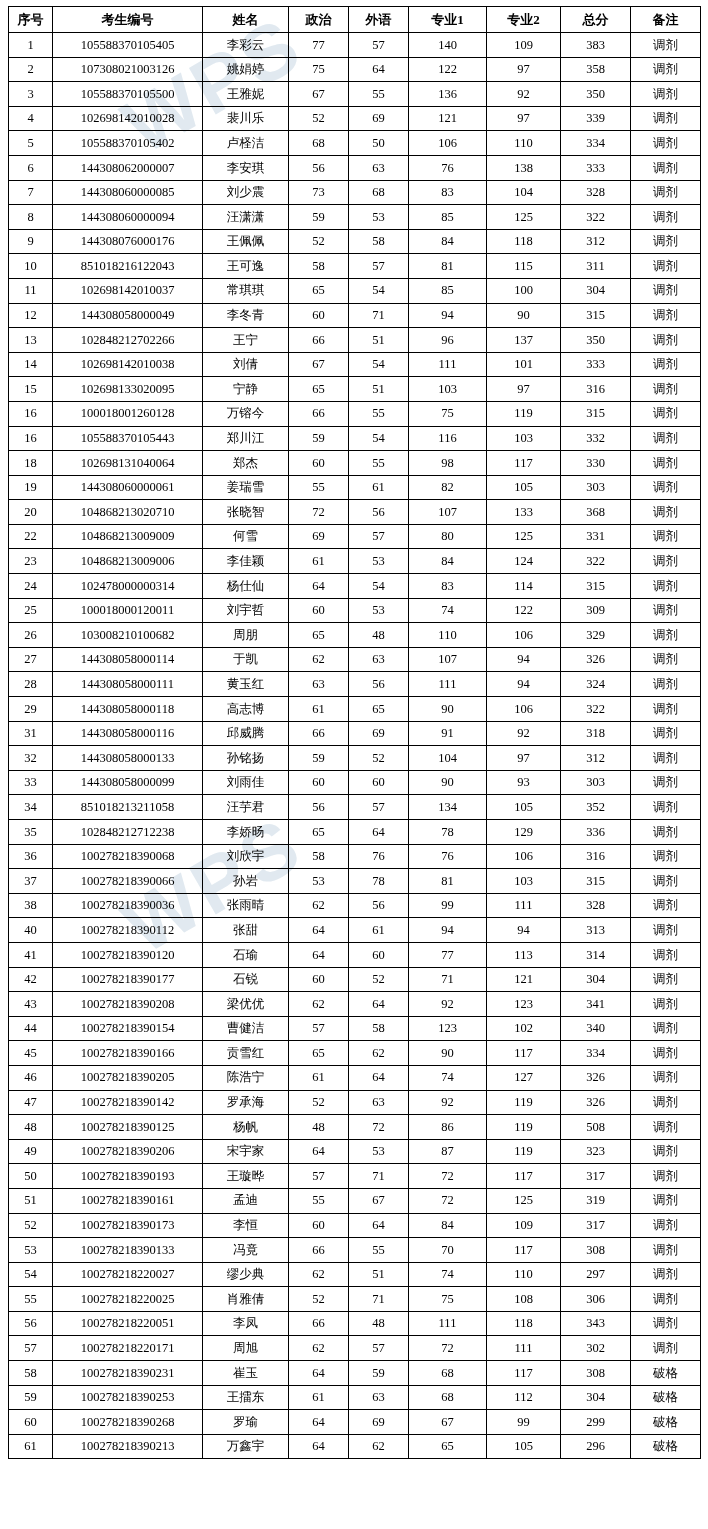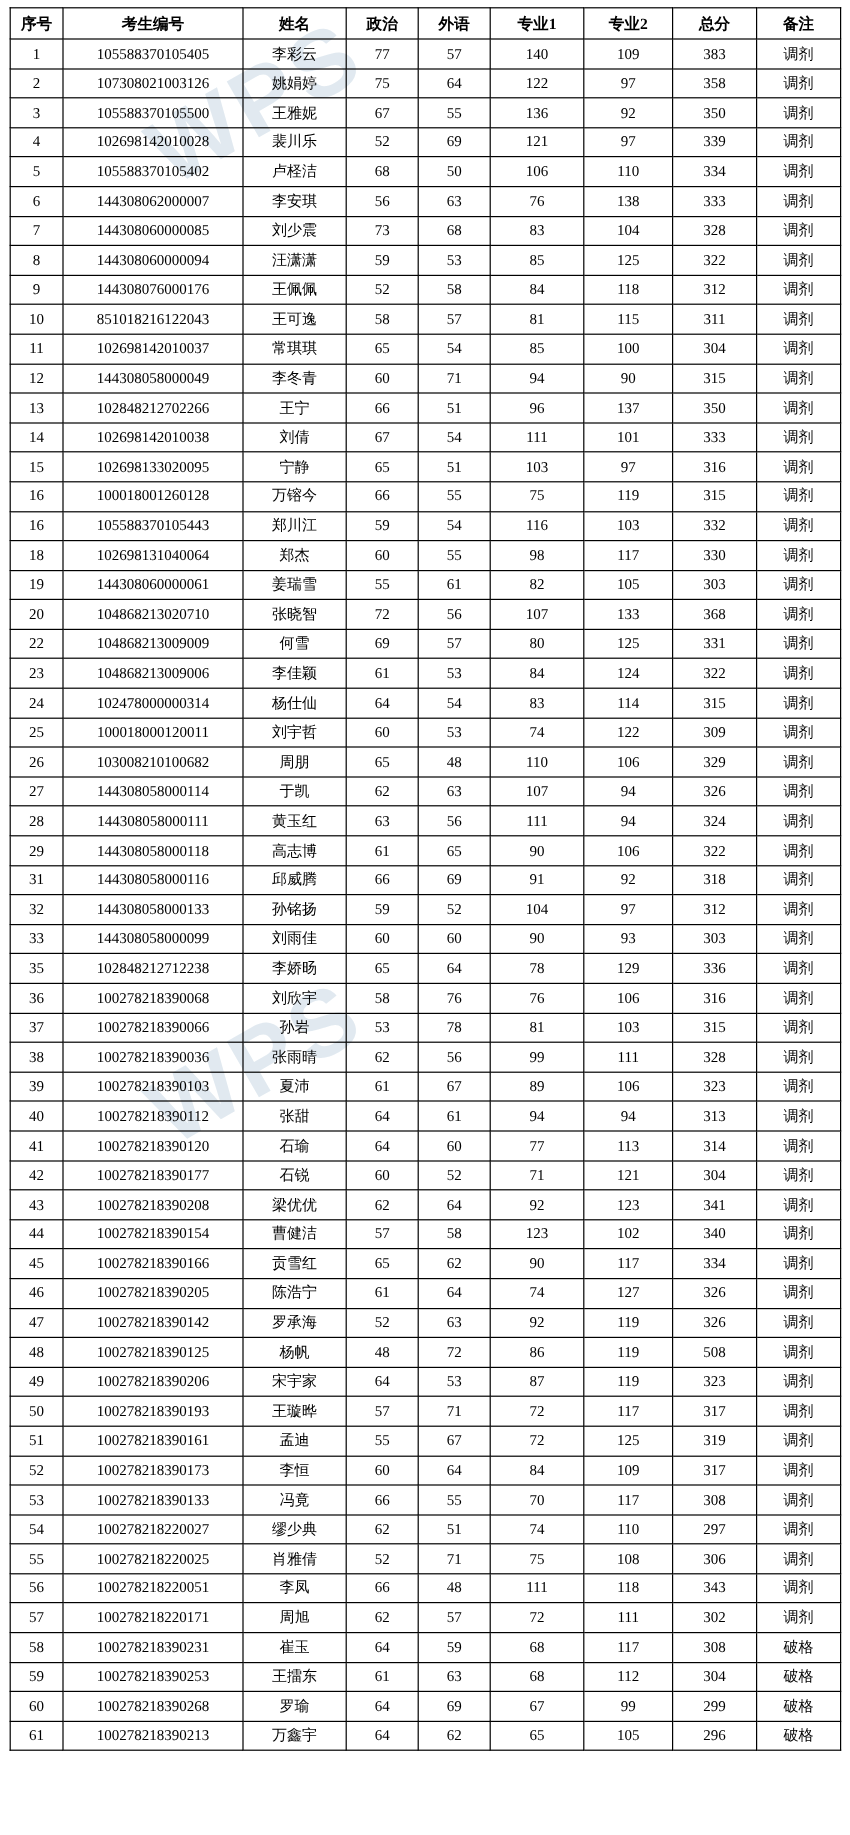--- a/index.html
+++ b/index.html
@@ -447,20 +447,31 @@
           <td class="cell-num">144308058000099</td>
           <td class="cell-name">刘雨佳</td>
           <td>60</td>
           <td>60</td>
           <td>90</td>
           <td>93</td>
           <td>303</td>
           <td class="cell-remark">调剂</td>
         </tr>
         <tr>
+          <td>34</td>
+          <td class="cell-num">851018213211058</td>
+          <td class="cell-name">汪芋君</td>
+          <td>56</td>
+          <td>57</td>
+          <td>134</td>
+          <td>105</td>
+          <td>352</td>
+          <td class="cell-remark">调剂</td>
+        </tr>
+        <tr>
           <td>35</td>
           <td class="cell-num">102848212712238</td>
           <td class="cell-name">李娇旸</td>
           <td>65</td>
           <td>64</td>
           <td>78</td>
           <td>129</td>
           <td>336</td>
           <td class="cell-remark">调剂</td>
         </tr>
@@ -488,31 +499,20 @@
         </tr>
         <tr>
           <td>38</td>
           <td class="cell-num">100278218390036</td>
           <td class="cell-name">张雨晴</td>
           <td>62</td>
           <td>56</td>
           <td>99</td>
           <td>111</td>
           <td>328</td>
-          <td class="cell-remark">调剂</td>
-        </tr>
-        <tr>
-          <td>39</td>
-          <td class="cell-num">100278218390103</td>
-          <td class="cell-name">夏沛</td>
-          <td>61</td>
-          <td>67</td>
-          <td>89</td>
-          <td>106</td>
-          <td>323</td>
           <td class="cell-remark">调剂</td>
         </tr>
         <tr>
           <td>40</td>
           <td class="cell-num">100278218390112</td>
           <td class="cell-name">张甜</td>
           <td>64</td>
           <td>61</td>
           <td>94</td>
           <td>94</td>

